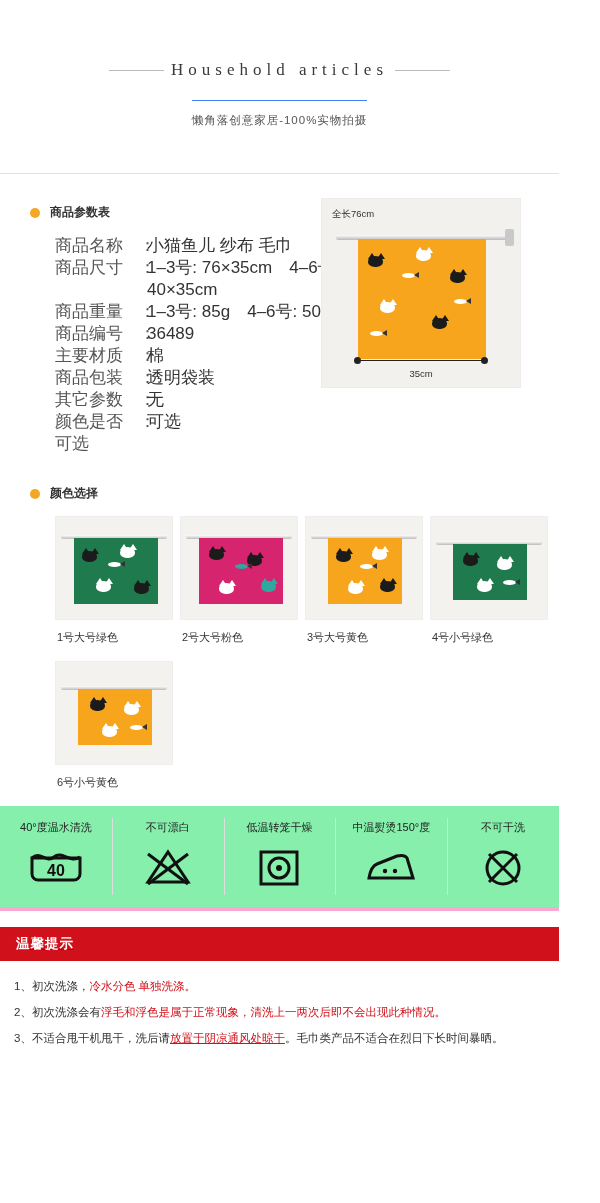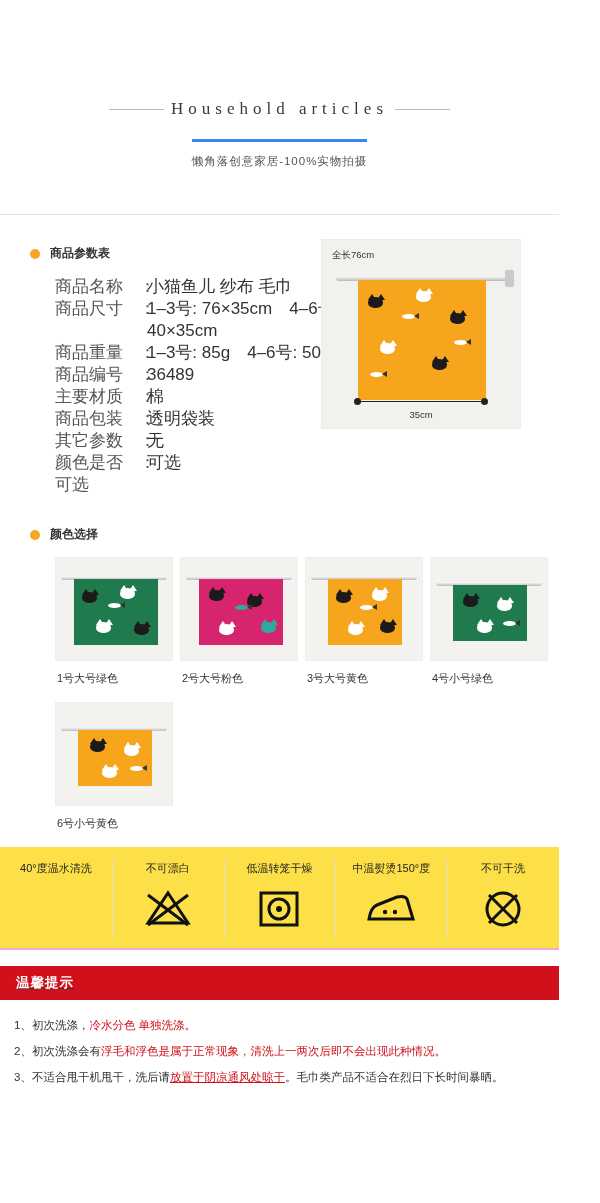--- a/index.html
+++ b/index.html
@@ -3,37 +3,37 @@
 <meta charset="utf-8">
 <style>
   html,body{margin:0;padding:0;}
   body{
     width:600px;
     background:#ffffff;
     font-family:"Liberation Sans","DejaVu Sans",sans-serif;
     color:#333;
     -webkit-font-smoothing:antialiased;
   }
-  .page{width:559px;position:relative;margin-top:39px;}
+  .page{width:559px;position:relative;}
 
   
   .header{padding-top:60px;text-align:center;}
   .header-title{
     font-size:17px;letter-spacing:5px;color:#3a3a3a;
     font-family:"Liberation Serif","DejaVu Serif",serif;
     display:inline-block;position:relative;padding:0 22px;
   }
   .header-title:before,.header-title:after{
     content:"";position:absolute;top:50%;width:55px;height:1px;background:#bbb;
   }
   .header-title:before{left:-40px;}
   .header-title:after{right:-40px;}
   .header-sub{
     margin-top:20px;font-size:11.5px;color:#555;letter-spacing:1px;
-    display:inline-block;padding-top:12px;border-top:3px solid #3b82f6;
+    display:inline-block;padding-top:12px;border-top:1px solid #3b82f6;
   }
   .header-sub-wrap{text-align:center;}
 
   .hr-full{height:1px;background:#e2e2e2;margin-top:45px;}
 
   
   .sec-head{display:flex;align-items:center;margin:30px 0 14px 30px;}
   .dot{width:10px;height:10px;border-radius:50%;background:#f5a623;margin-right:10px;}
   .sec-head-text{font-size:12px;font-weight:bold;color:#333;}
 
@@ -80,21 +80,21 @@
   .colors-row{display:flex;}
   .swatch{width:118px;margin-right:7px;}
   .swatch-img{width:118px;height:104px;background:#f4f2ef;position:relative;overflow:hidden;border:1px solid #eee;box-sizing:border-box;}
   .swatch-rod{position:absolute;left:5px;right:5px;top:18px;height:4px;background:linear-gradient(#fefefe,#bcbcbc);border-radius:2px;}
   .swatch-towel{position:absolute;left:18px;top:21px;width:84px;height:66px;overflow:hidden;}
   .swatch-caption{font-size:11px;color:#333;margin-top:10px;margin-bottom:16px;text-align:left;padding-left:2px;}
 
   
   .wash-band{margin-top:18px;background:#d0111b;height:36px;display:flex;align-items:center;}
   .wash-band-text{color:#fff;font-size:14px;font-weight:bold;padding-left:16px;letter-spacing:1px;}
-  .wash-grid{display:flex;background:#fde047;border-bottom:2px solid #f9a8d4;}
+  .wash-grid{display:flex;background:#86efac;border-bottom:4px solid #f9a8d4;align-items:center;}
   .wash-cell{
     flex:1;text-align:center;padding:14px 2px 16px;position:relative;
   }
   .wash-cell + .wash-cell:before{
     content:"";position:absolute;left:0;top:12px;bottom:12px;width:1px;background:#ddd;
   }
   .wash-label{font-size:11px;color:#222;margin-bottom:10px;white-space:nowrap;}
   .wash-icon{height:46px;display:flex;align-items:center;justify-content:center;}
 
   
@@ -360,20 +360,27 @@
         </div>
       </div>
     </div>
   </div>
 
   <div>
     <div class="wash-grid">
 
       <div class="wash-cell">
         <div class="wash-label">40°度温水清洗</div>
+        <div class="wash-icon">
+          <svg width="60" height="44" viewBox="0 0 60 44">
+            <path d="M6 12 h48 v16 a6 6 0 0 1 -6 6 H12 a6 6 0 0 1 -6 -6 Z" fill="none" stroke="#111" stroke-width="3"></path>
+            <path d="M6 12 C14 4, 20 18, 28 11 C36 4, 44 18, 54 11" fill="none" stroke="#111" stroke-width="3"></path>
+            <text x="30" y="30" font-size="16" font-family="Liberation Sans, sans-serif" font-weight="bold" text-anchor="middle" fill="#111">40</text>
+          </svg>
+        </div>
       </div>
 
       <div class="wash-cell">
         <div class="wash-label">不可漂白</div>
         <div class="wash-icon">
           <svg width="56" height="44" viewBox="0 0 56 44">
             <path d="M28 6 L48 36 L8 36 Z" fill="none" stroke="#111" stroke-width="3"></path>
             <line x1="8" y1="8" x2="48" y2="38" stroke="#111" stroke-width="3"></line>
             <line x1="48" y1="8" x2="8" y2="38" stroke="#111" stroke-width="3"></line>
           </svg>

